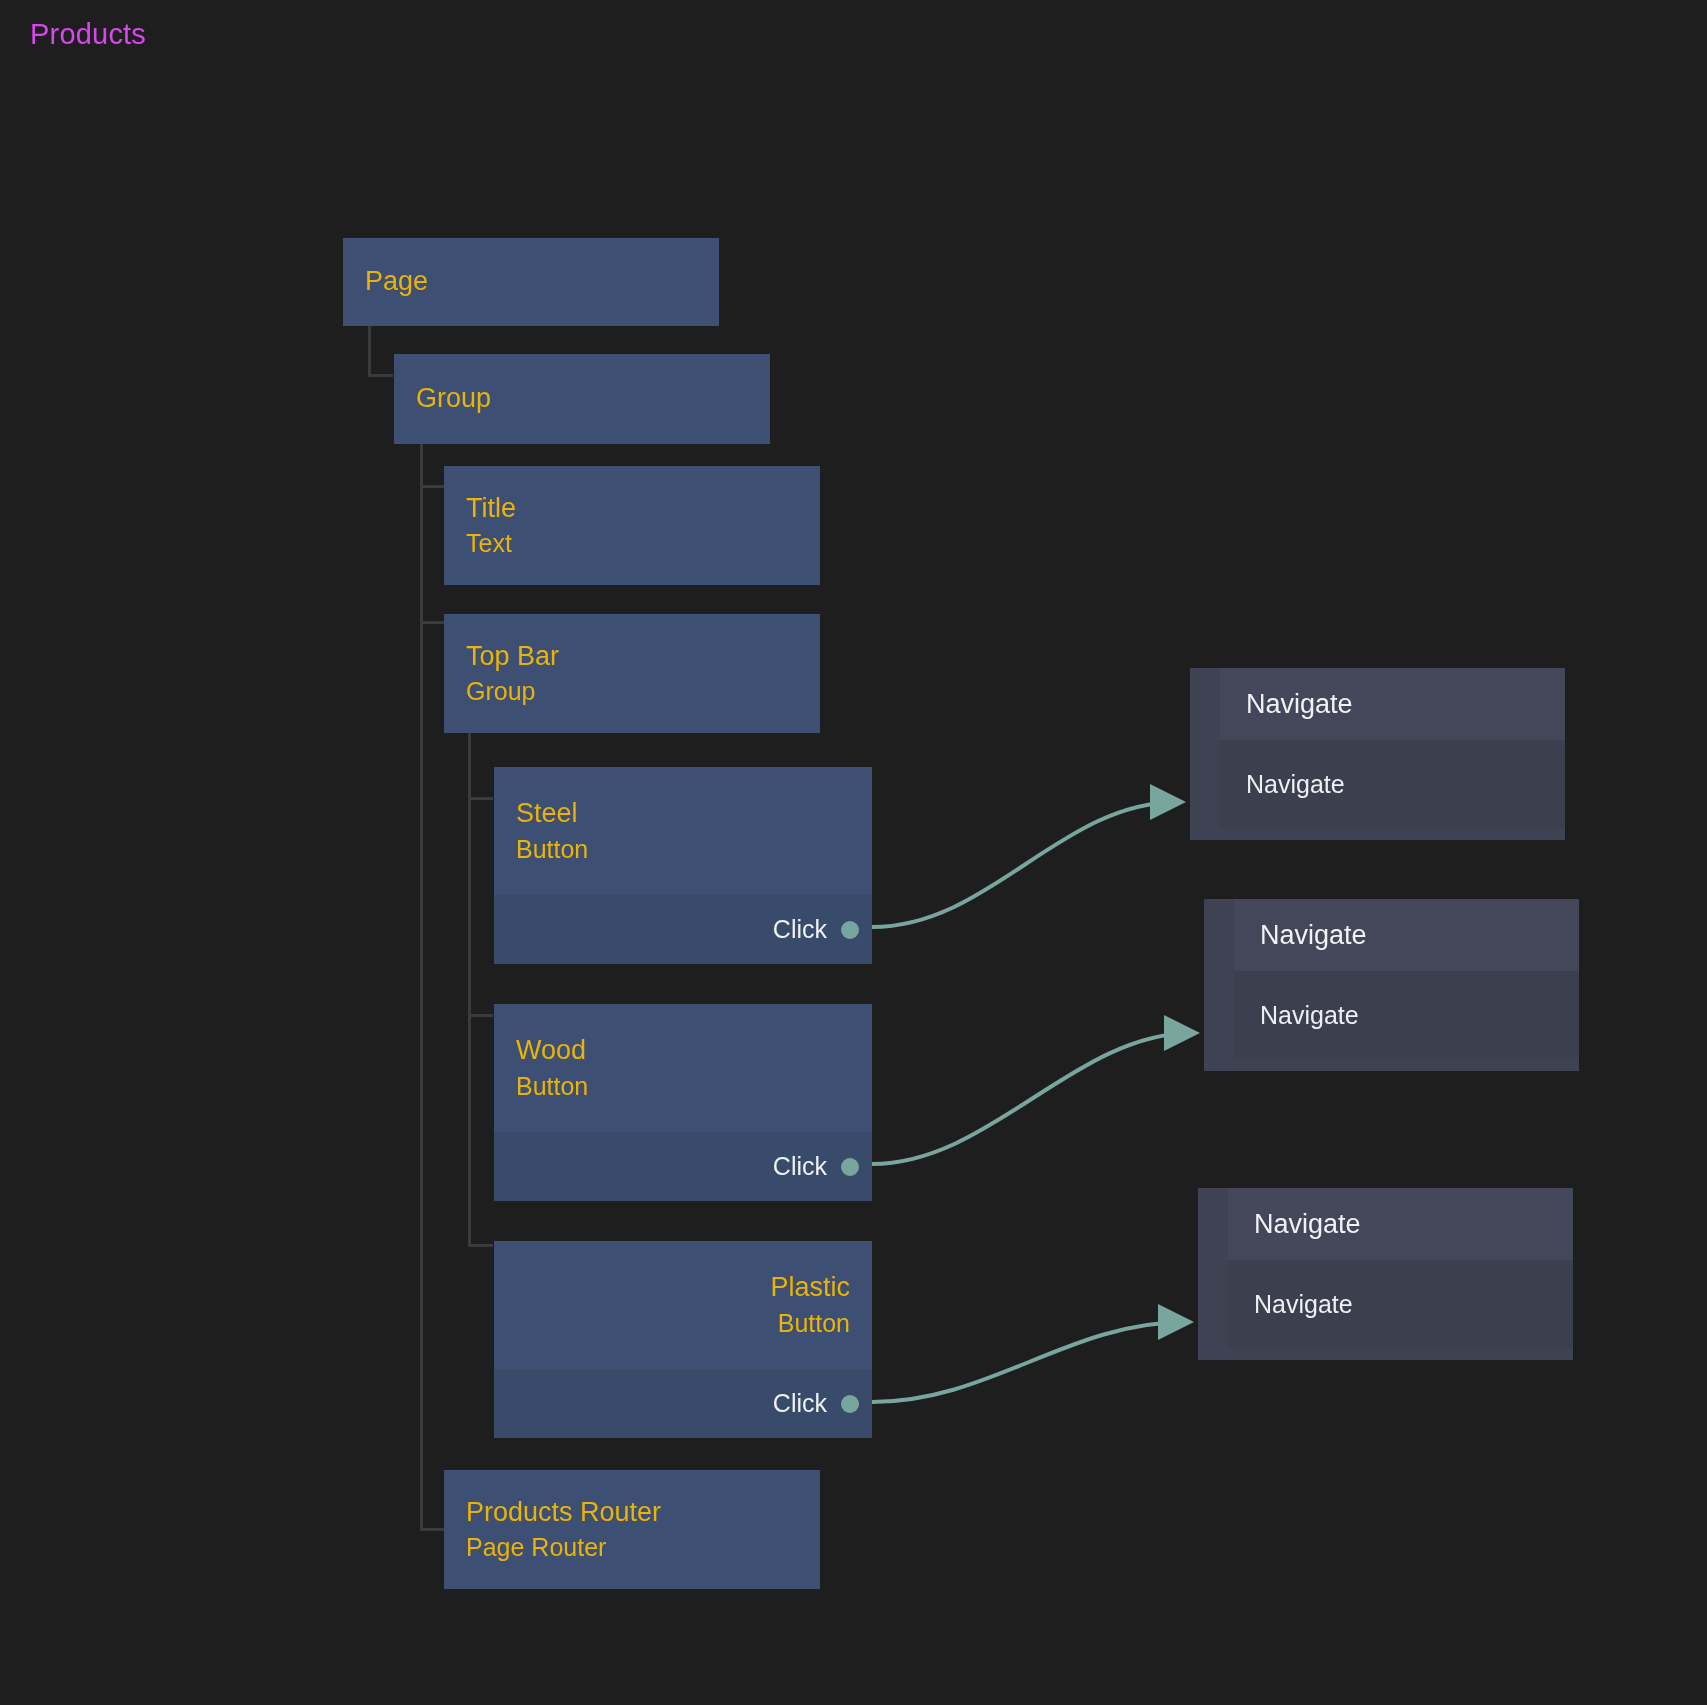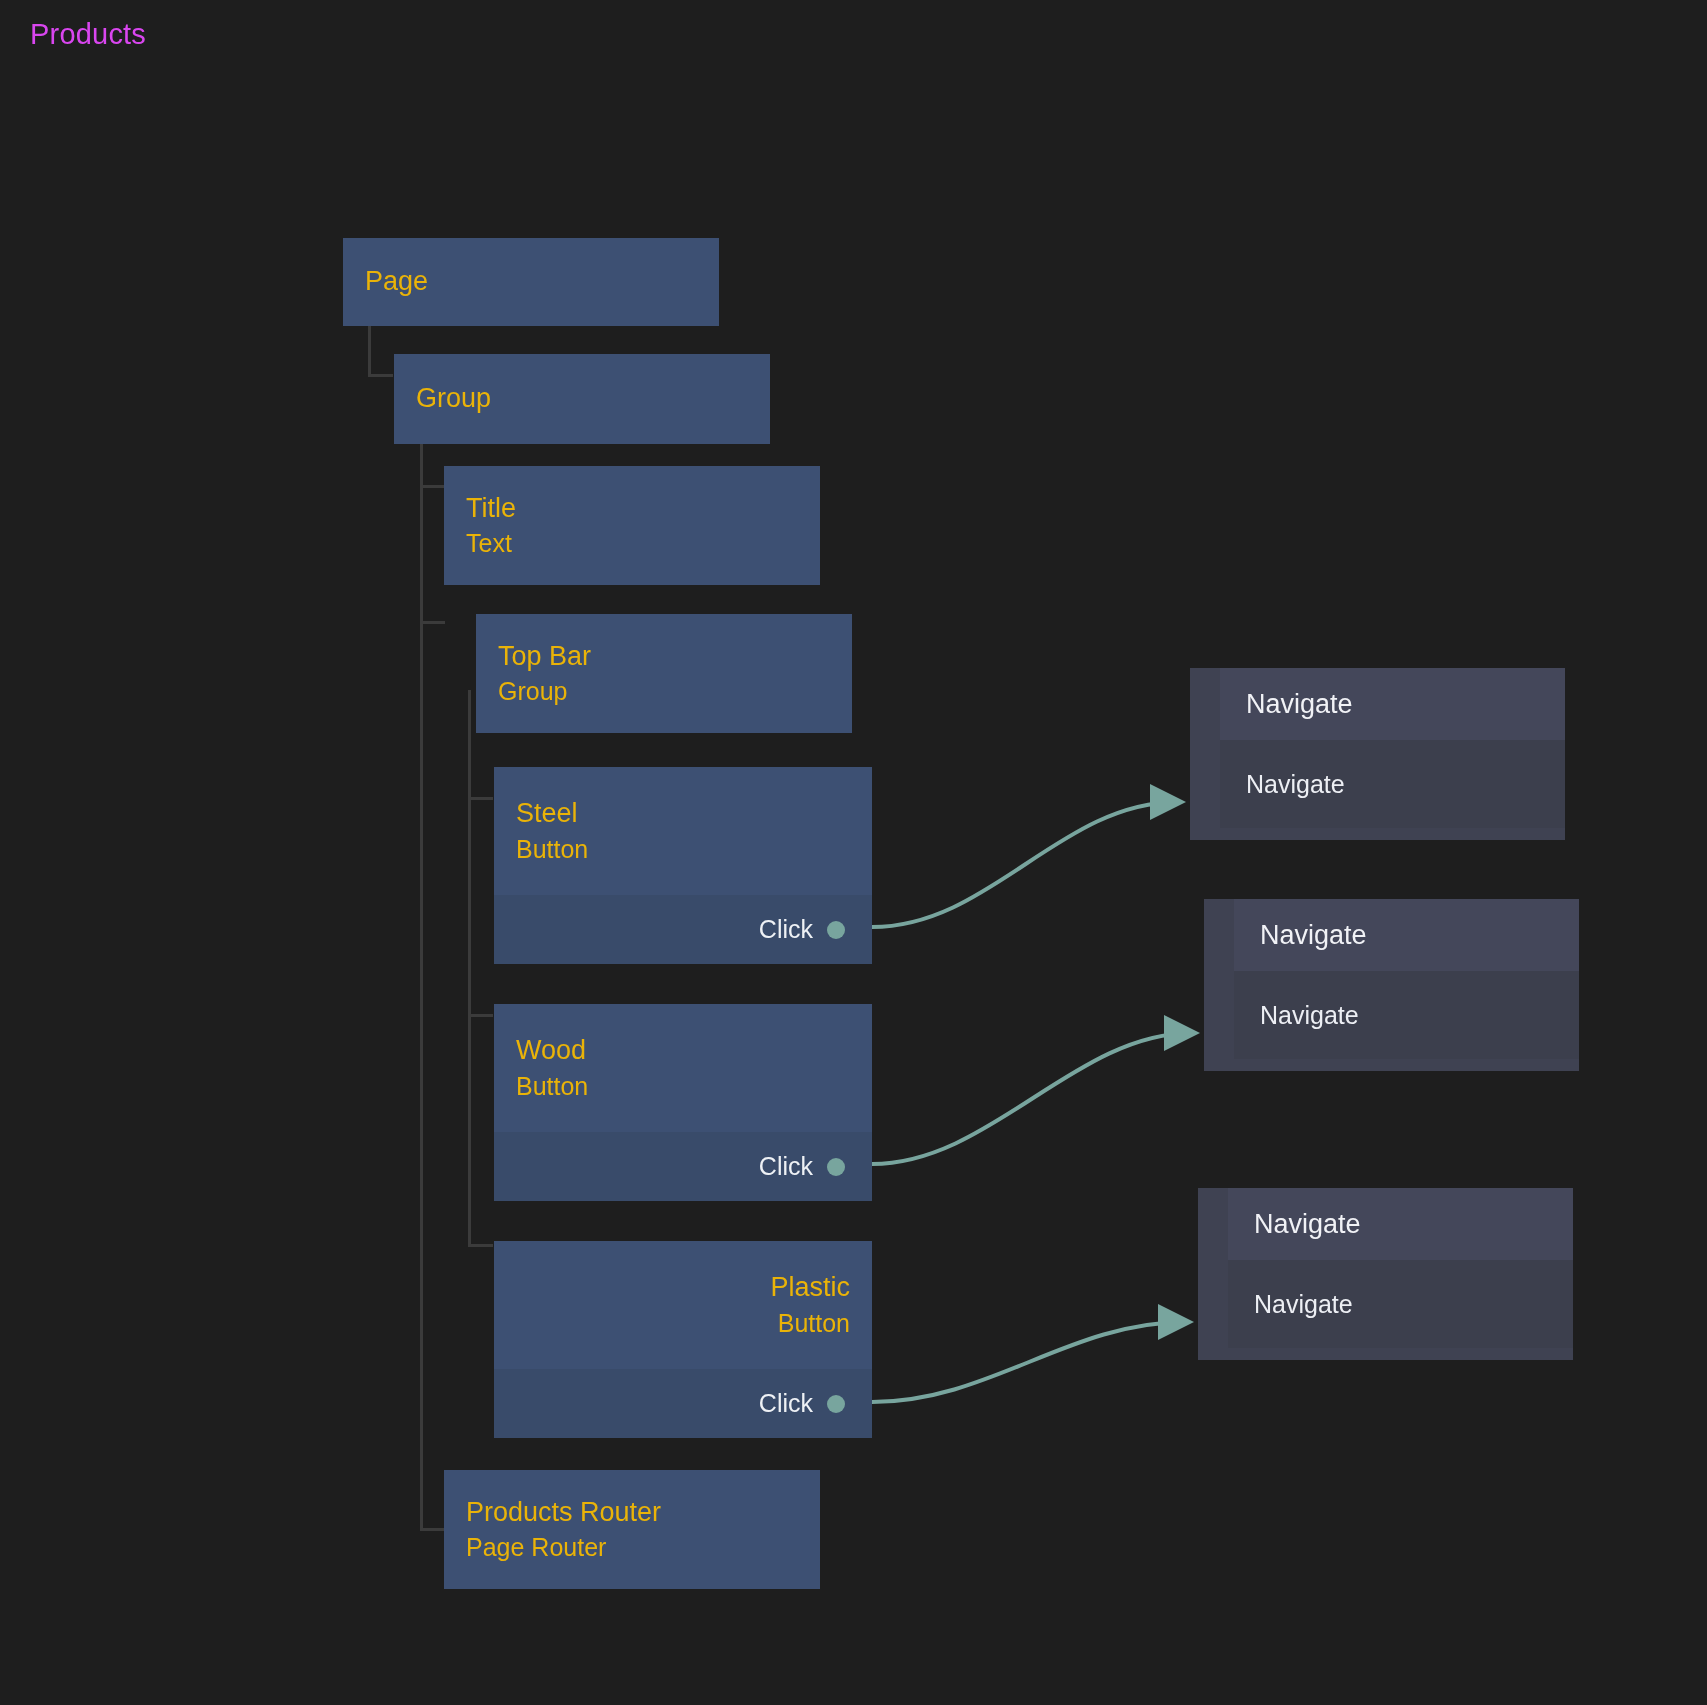--- a/index.html
+++ b/index.html
@@ -69,21 +69,21 @@
     display: flex;
     flex-direction: column;
     justify-content: center;
     box-sizing: border-box;
   }
   .port-row {
     display: flex;
     align-items: center;
     justify-content: flex-end;
     height: 100%;
-    padding-right: 36px;
+    padding-right: 22px;
     box-sizing: border-box;
   }
   .port-label {
     font-size: 25px;
     color: #eef1f5;
     margin-right: 14px;
     white-space: nowrap;
   }
   .port-dot {
     width: 18px;
@@ -168,21 +168,21 @@
 
   <div class="node node-tree node-body" style="left:394px; top:354px; width:376px; height:90px;">
     <div class="n-title">Group</div>
   </div>
 
   <div class="node node-tree node-body" style="left:444px; top:466px; width:376px; height:119px;">
     <div class="n-title">Title</div>
     <div class="n-sub">Text</div>
   </div>
 
-  <div class="node node-tree node-body" style="left:444px; top:614px; width:376px; height:119px;margin-left:32px;">
+  <div class="node node-tree node-body" style="left:444px; top:614px; width:376px; height:119px;">
     <div class="n-title">Top Bar</div>
     <div class="n-sub">Group</div>
   </div>
 
   <div class="node" style="left:494px; top:767px; width:378px; height:197px;">
     <div class="node-tree node-body" style="height:128px;">
       <div class="n-title">Steel</div>
       <div class="n-sub">Button</div>
     </div>
     <div class="ports" style="height:69px;">

